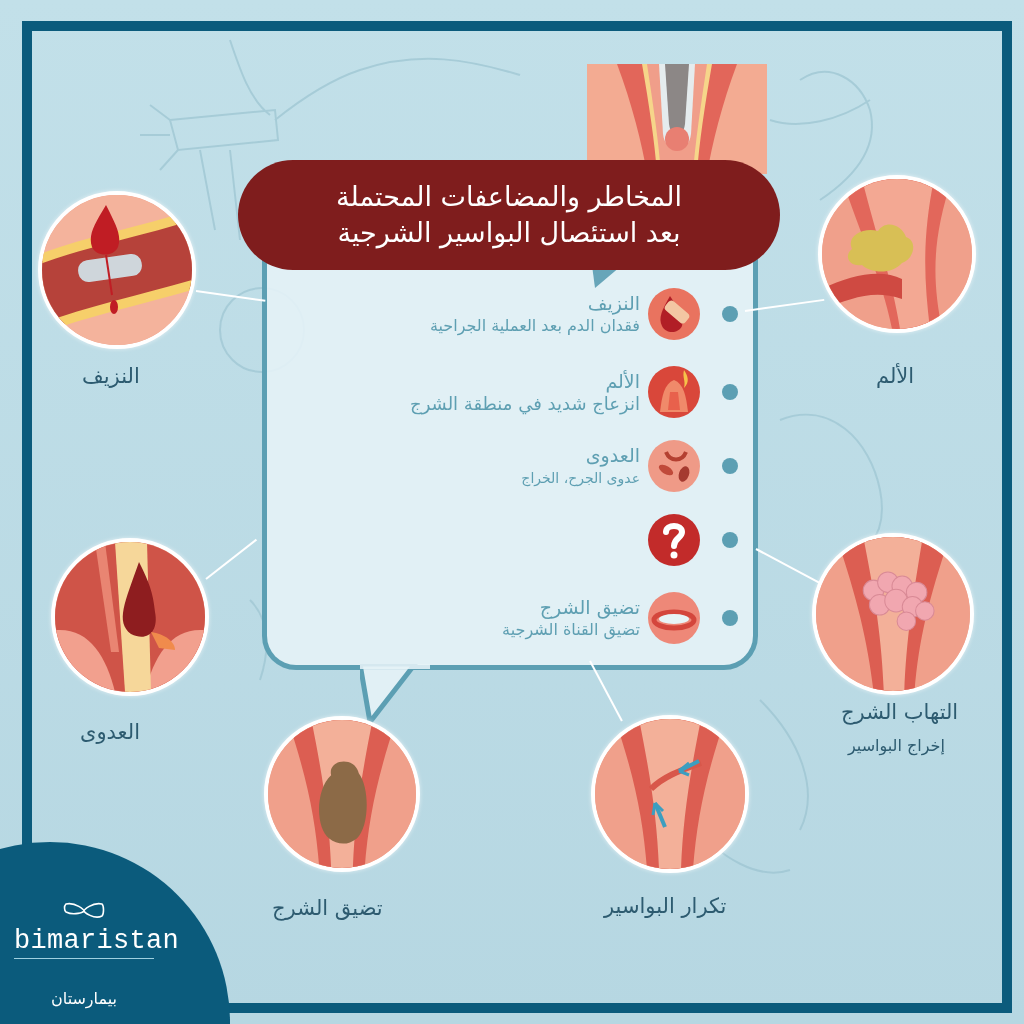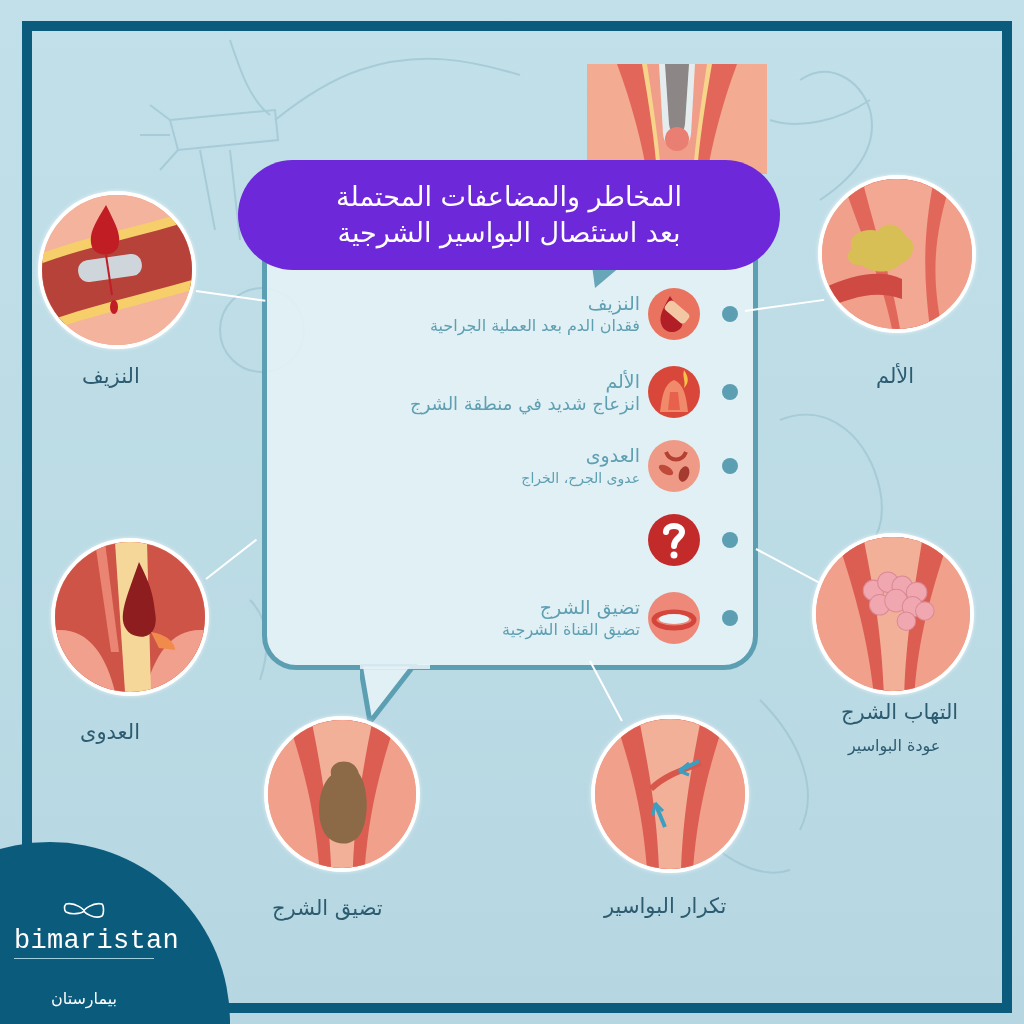--- a/index.html
+++ b/index.html
@@ -21,21 +21,21 @@
   
   .bubble-body {
     position: absolute; left: 262px; top: 232px; width: 496px; height: 438px;
     background: rgba(230, 243, 247, 0.88);
     border: 5px solid #5c9fb3; border-radius: 0 0 34px 34px; border-top: none;
     box-sizing: border-box;
   }
   .bubble-tail { position: absolute; left: 360px; top: 664px; width: 70px; height: 60px; }
   .bubble-head {
     position: absolute; left: 238px; top: 160px; width: 542px; height: 110px;
-    background: #6d28d9; border-radius: 55px;
+    background: #7f1d1d; border-radius: 55px;
     display: flex; flex-direction: column; align-items: center; justify-content: center;
   }
   .bubble-head-tail { position: absolute; left: 590px; top: 250px; width: 70px; height: 40px; }
   .title-line {
     color: #ffffff; font-size: 27px; line-height: 36px; direction: rtl; white-space: nowrap;
   }
 
   
   .item { position: absolute; right: 286px; display: flex; align-items: center; direction: rtl; }
   .item .dot { width: 16px; height: 16px; border-radius: 50%; background: #5c9fb3; margin-left: 22px; flex: none; }
@@ -241,21 +241,21 @@
       <circle cx="98" cy="54" r="10"></circle>
         <circle cx="62" cy="66" r="10"></circle>
         <circle cx="78" cy="62" r="11"></circle>
       <circle cx="94" cy="68" r="10"></circle>
         <circle cx="106" cy="72" r="9"></circle>
         <circle cx="88" cy="82" r="9"></circle>
     </g>
   </svg>
 </div>
 <div class="label" style="left:824px;top:700px;margin-left:17px;">التهاب الشرج</div>
-<div class="sublabel" style="left:848px;top:736px;">عودة البواسير</div>
+<div class="sublabel" style="left:848px;top:736px;">إخراج البواسير</div>
 
 <div class="circle" style="left:264px;top:716px;width:156px;height:156px;">
   <svg viewBox="0 0 150 150">
     <rect width="150" height="150" fill="#f0a08b"></rect>
     <path d="M20 0 C40 60 48 100 52 150 L98 150 C102 100 110 60 130 0 Z" fill="#dc5e52"></path>
     <path d="M44 0 C56 60 62 100 64 150 L86 150 C88 100 94 60 106 0 Z" fill="#f3b099"></path>
     <path d="M64 56 C60 40 88 36 92 54 C104 70 102 110 90 120 C80 128 70 126 62 120 C48 110 48 70 64 56 Z" fill="#8c6a47"></path>
   </svg>
 </div>
 <div class="label" style="left:272px;top:896px;">تضيق الشرج</div>

